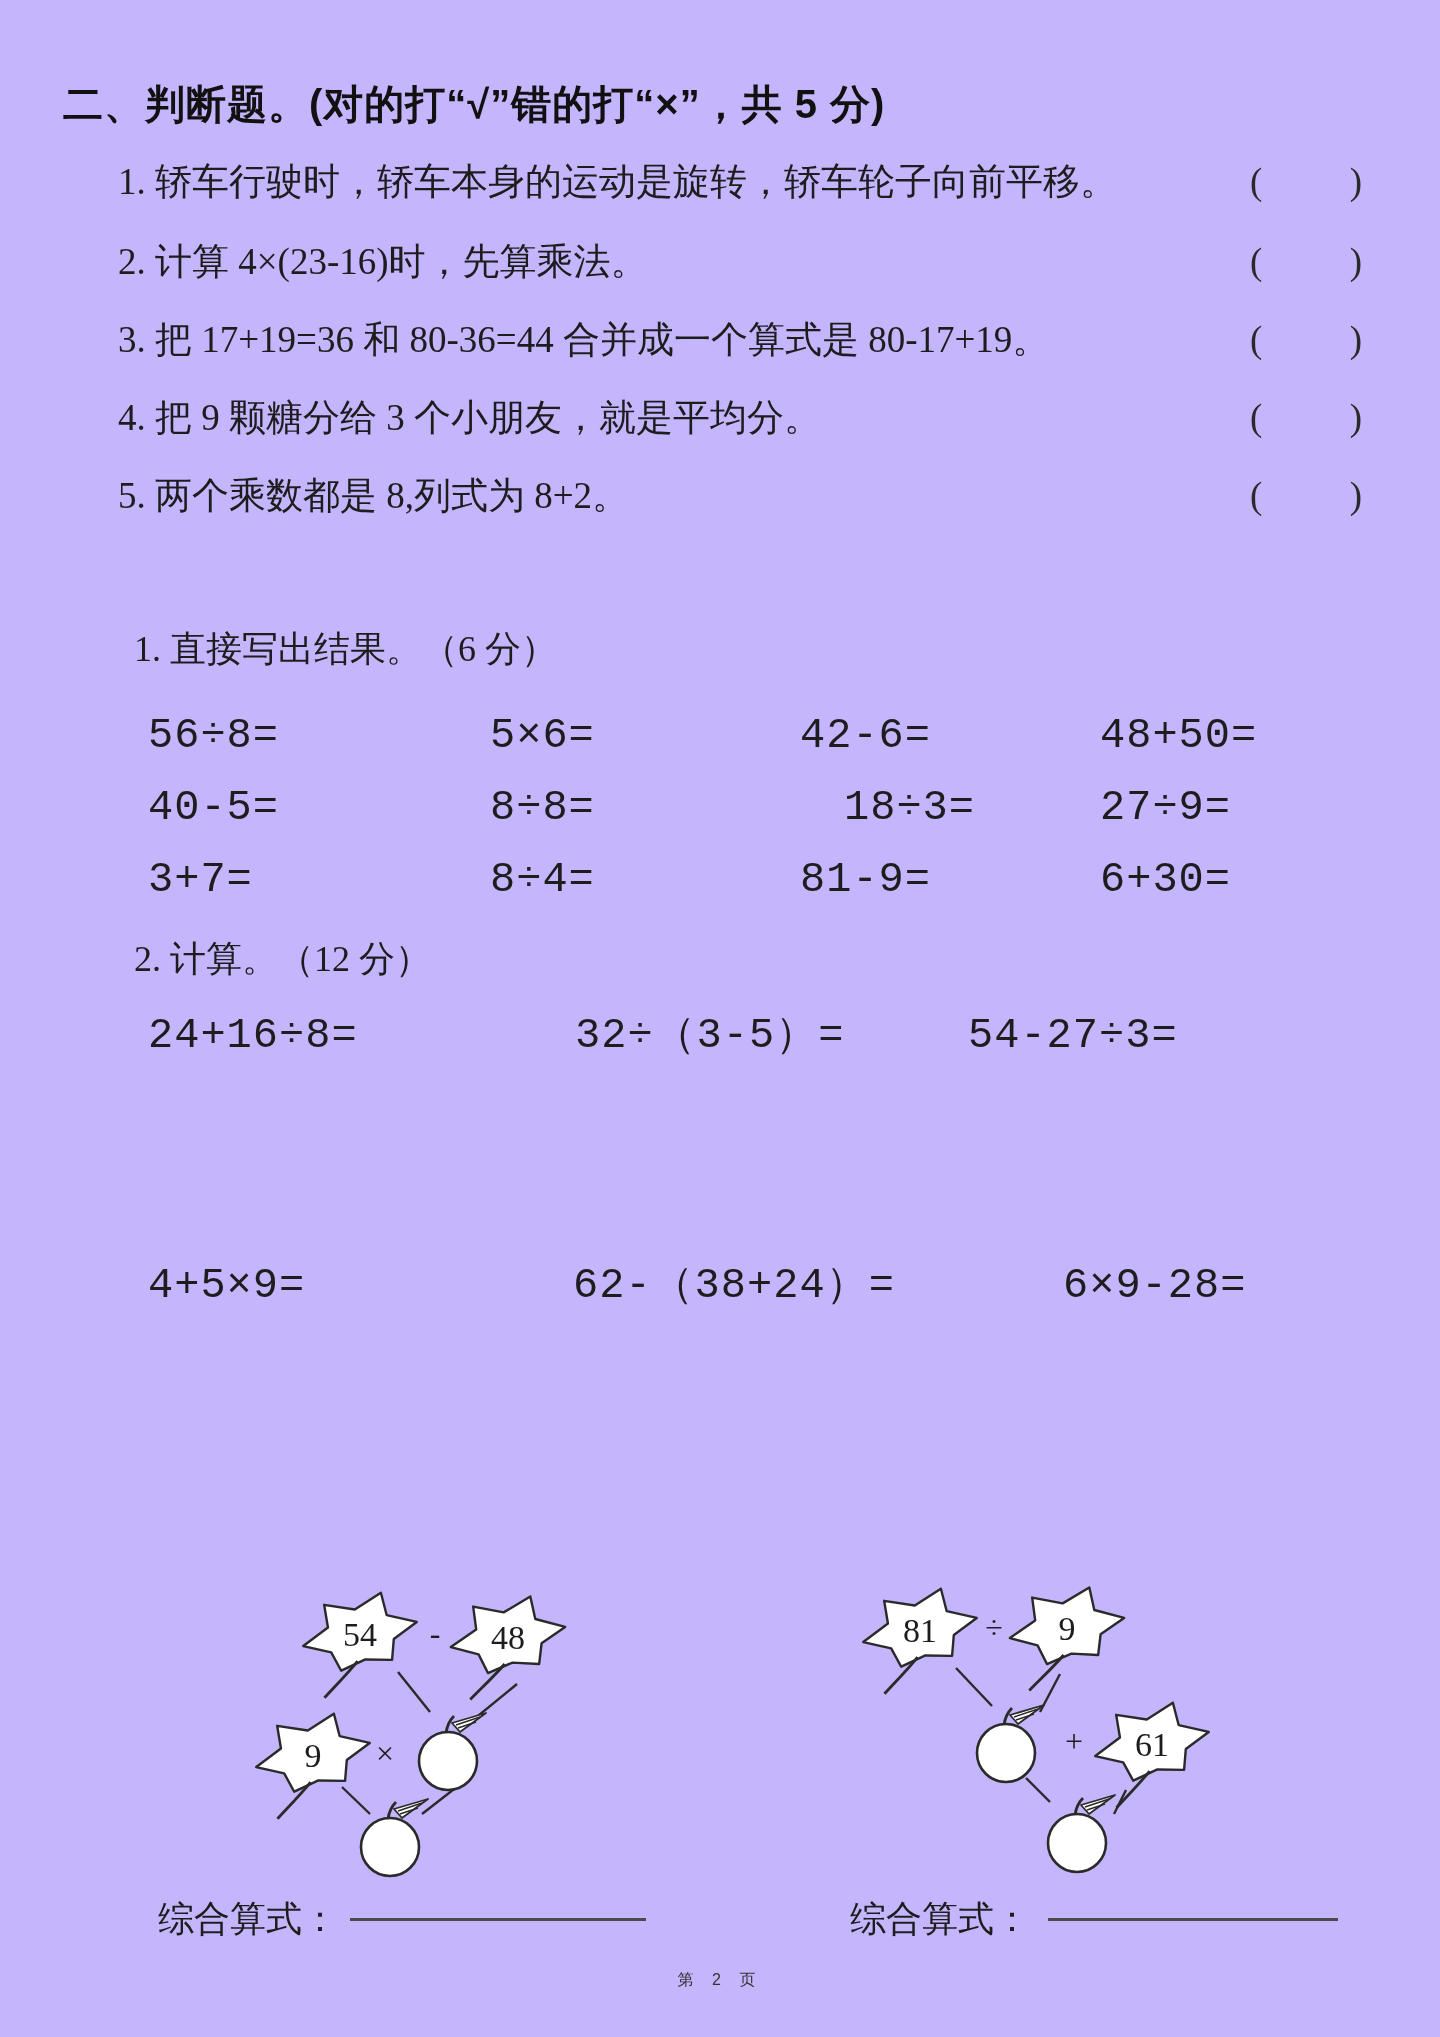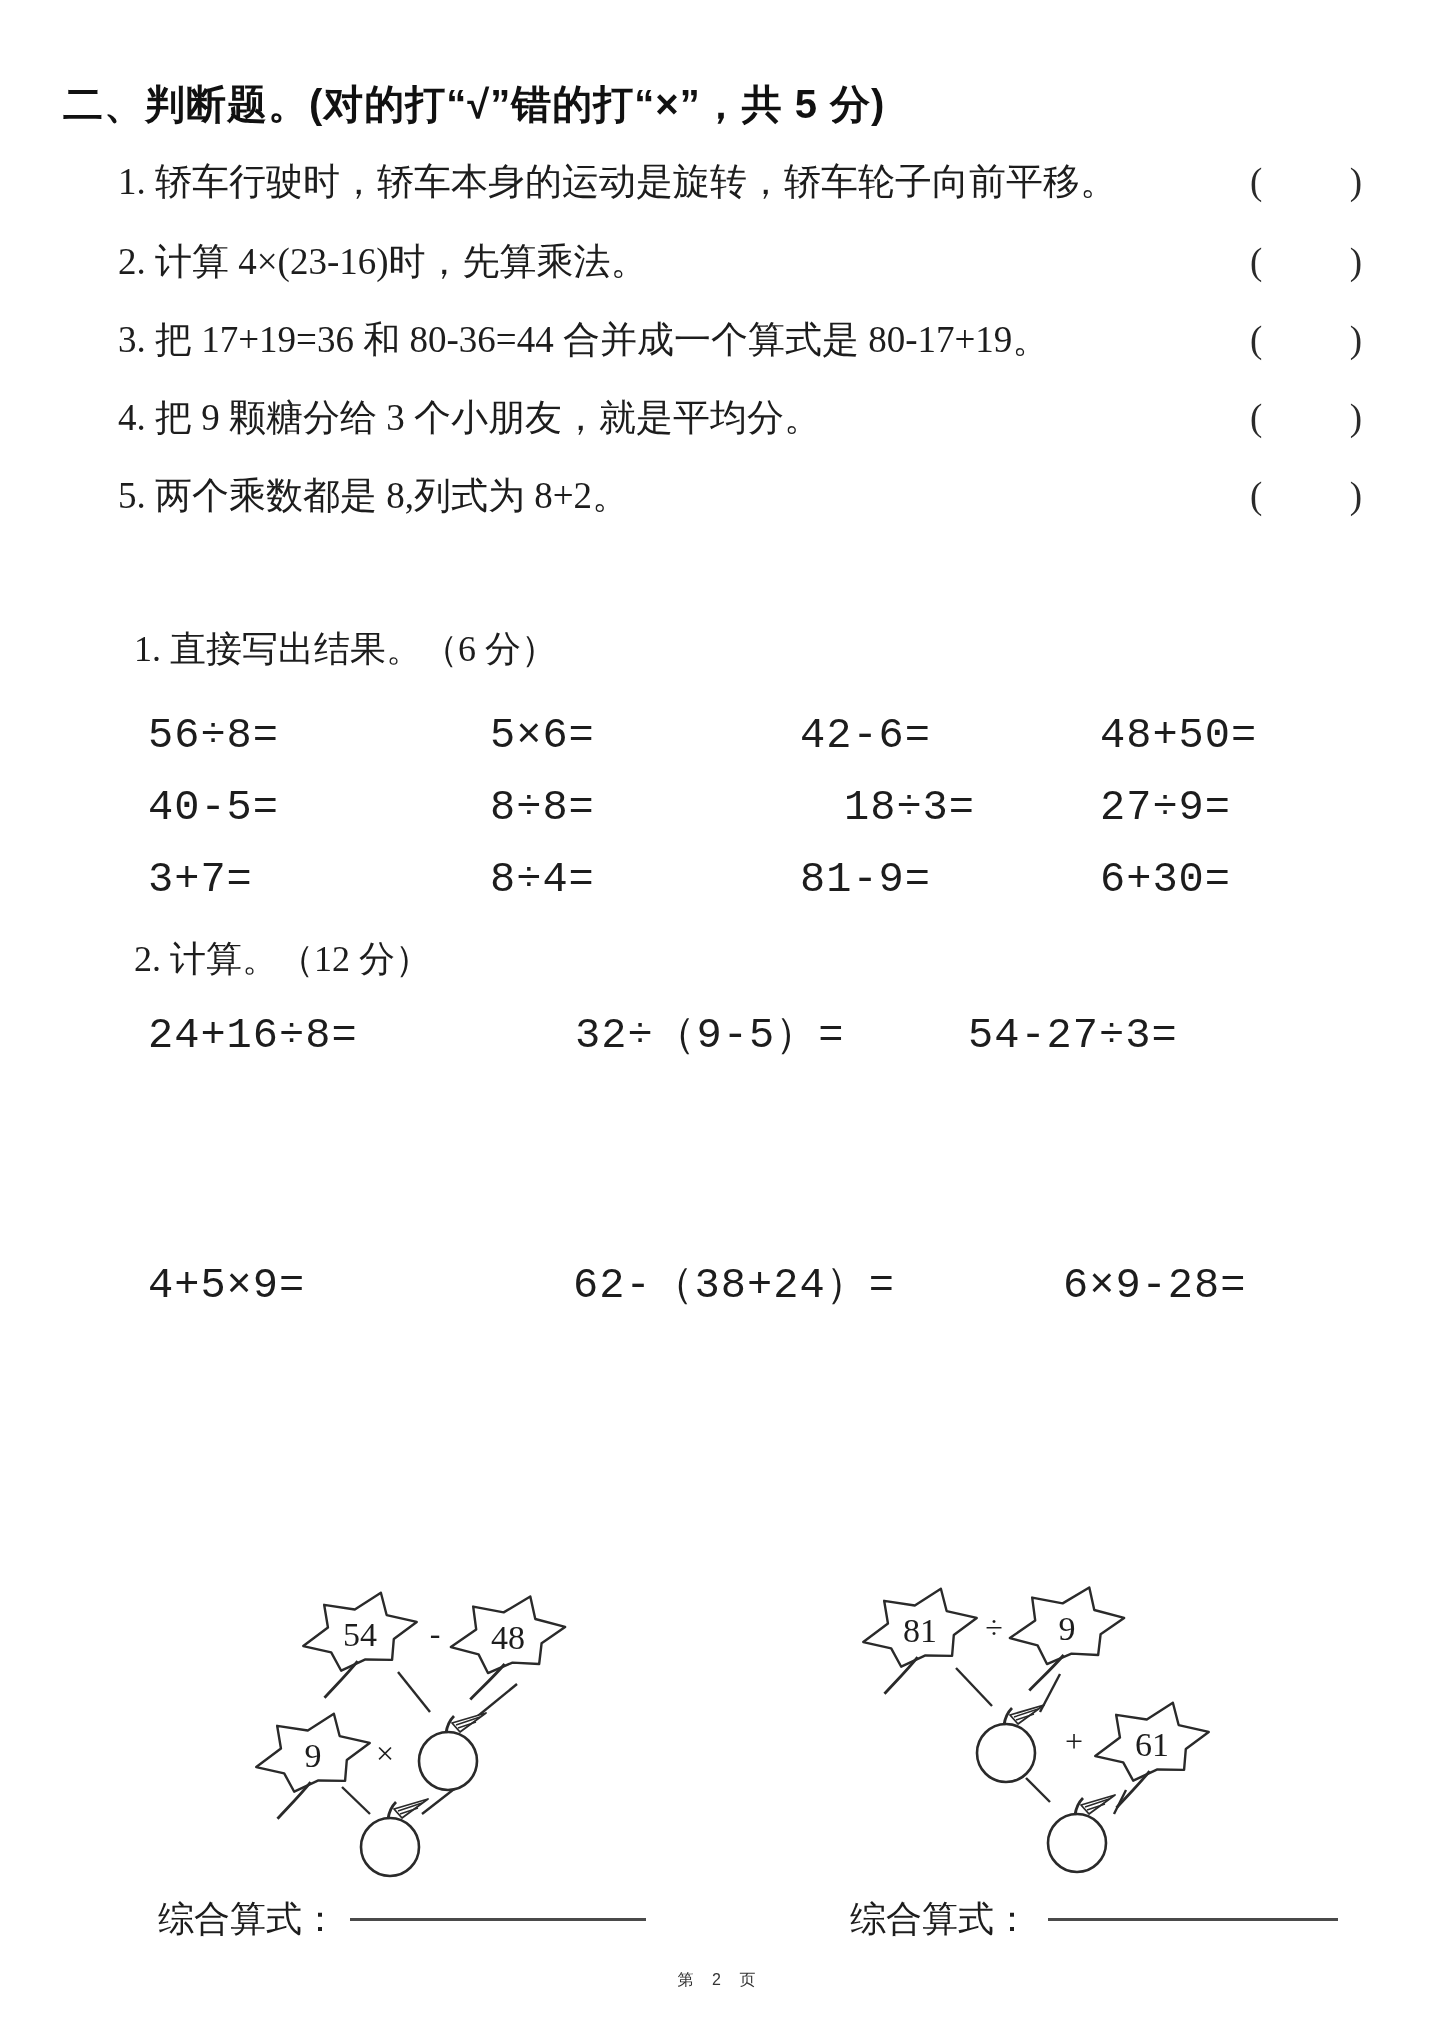--- a/index.html
+++ b/index.html
@@ -1,18 +1,18 @@
 <!DOCTYPE html>
 <html><head>
 <meta charset="utf-8">
 <style>
   html,body{margin:0;padding:0;background:#e8e8e8;}
   .page{
     position:relative;width:1440px;height:2037px;margin:0 auto;
-    background:#ffffff;overflow:hidden;
+    background:#c4b5fd;overflow:hidden;
     font-family:"Liberation Serif","DejaVu Serif",serif;color:#1d1d1d;
   }
   .heading{
     position:absolute;white-space:nowrap;
     font-family:"Liberation Sans","DejaVu Sans",sans-serif;
     font-weight:700;font-size:40px;color:#111;letter-spacing:1px;line-height:1.2;
   }
   .q{position:absolute;left:118px;font-size:37px;white-space:nowrap;line-height:1.2;}
   .paren{position:absolute;left:1250px;width:112px;display:flex;justify-content:space-between;font-size:37px;line-height:1.2;color:#2a2a2a;}
   .subtitle{position:absolute;left:118px;font-size:36px;white-space:nowrap;line-height:1.2;margin-left:16px;}
@@ -77,21 +77,21 @@
   <div class="expr" style="left:1100px;top:784px">27÷9=</div>
 
   <div class="expr" style="left:148px;top:856px">3+7=</div>
   <div class="expr" style="left:490px;top:856px">8÷4=</div>
   <div class="expr" style="left:800px;top:856px">81-9=</div>
   <div class="expr" style="left:1100px;top:856px">6+30=</div>
 
   <div class="subtitle" style="top:938px">2. 计算。（12 分）</div>
 
   <div class="expr" style="left:148px;top:1012px">24+16÷8=</div>
-  <div class="expr" style="left:575px;top:1012px">32÷（9-5）=</div>
+  <div class="expr" style="left:575px;top:1012px">32÷（3-5）=</div>
   <div class="expr" style="left:968px;top:1012px">54-27÷3=</div>
 
   <div class="expr" style="left:148px;top:1262px">4+5×9=</div>
   <div class="expr" style="left:573px;top:1262px">62-（38+24）=</div>
   <div class="expr" style="left:1063px;top:1262px">6×9-28=</div>
 
 
   <svg class="diagram" style="left:230px;top:1572px" width="420" height="330" viewBox="0 0 420 330">
     <defs>
       <g id="leaf">

